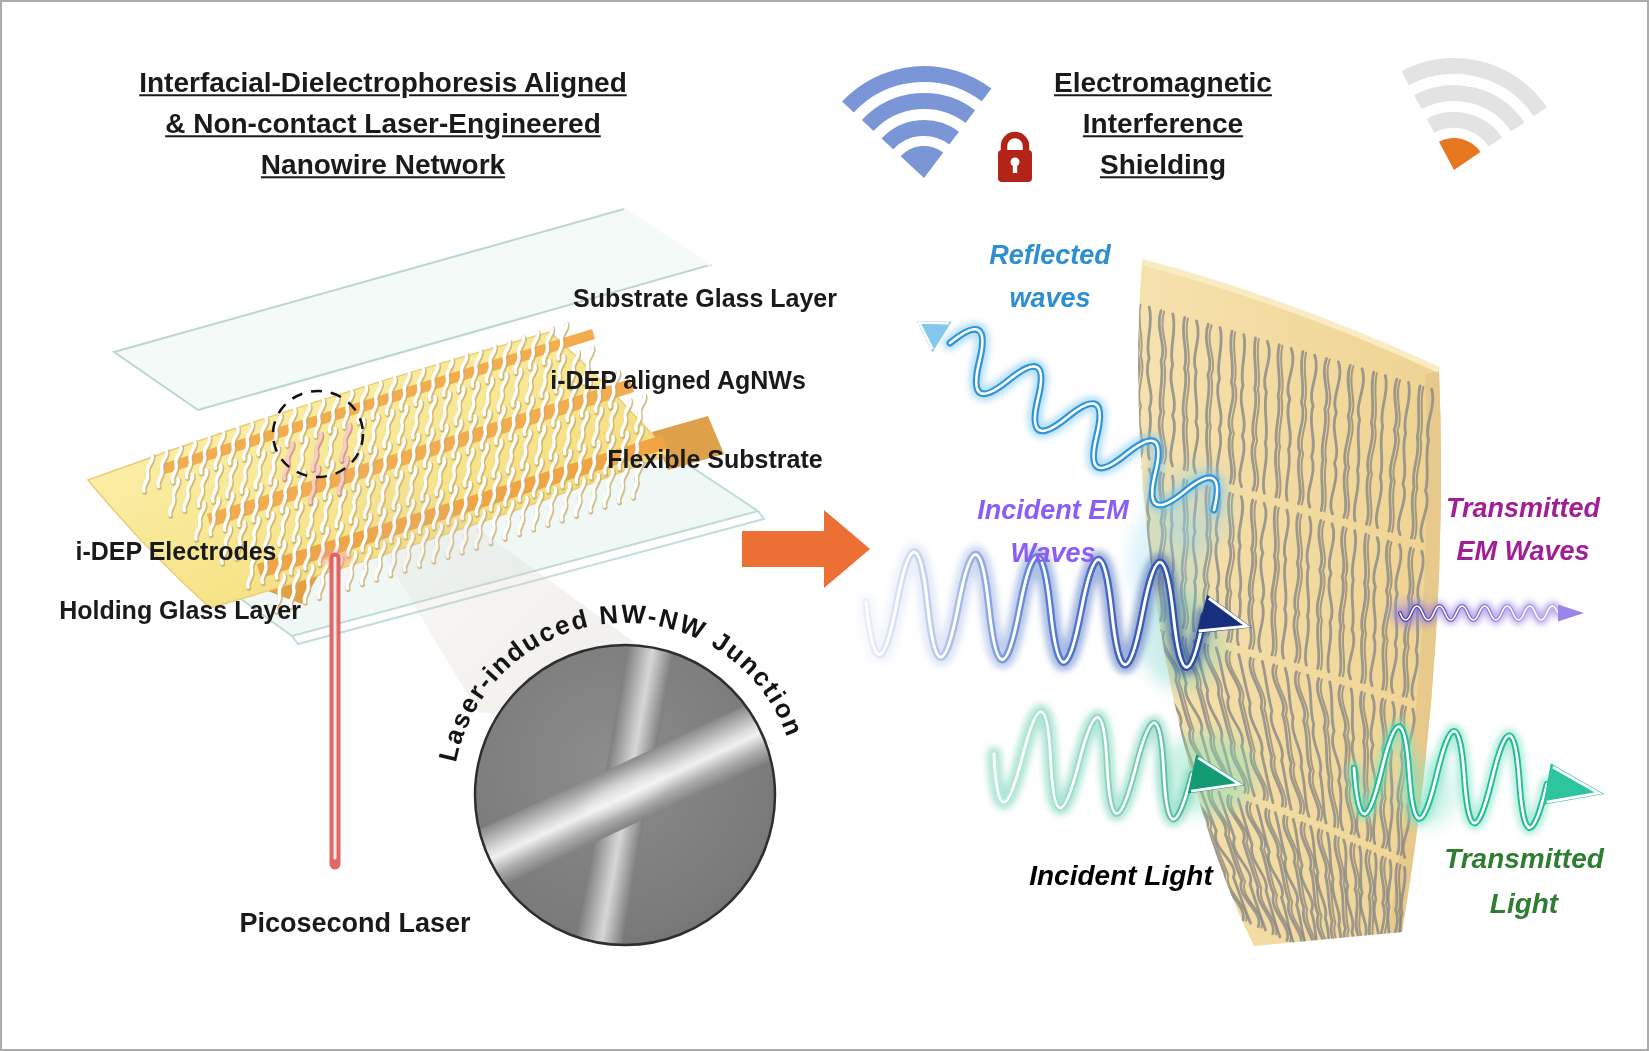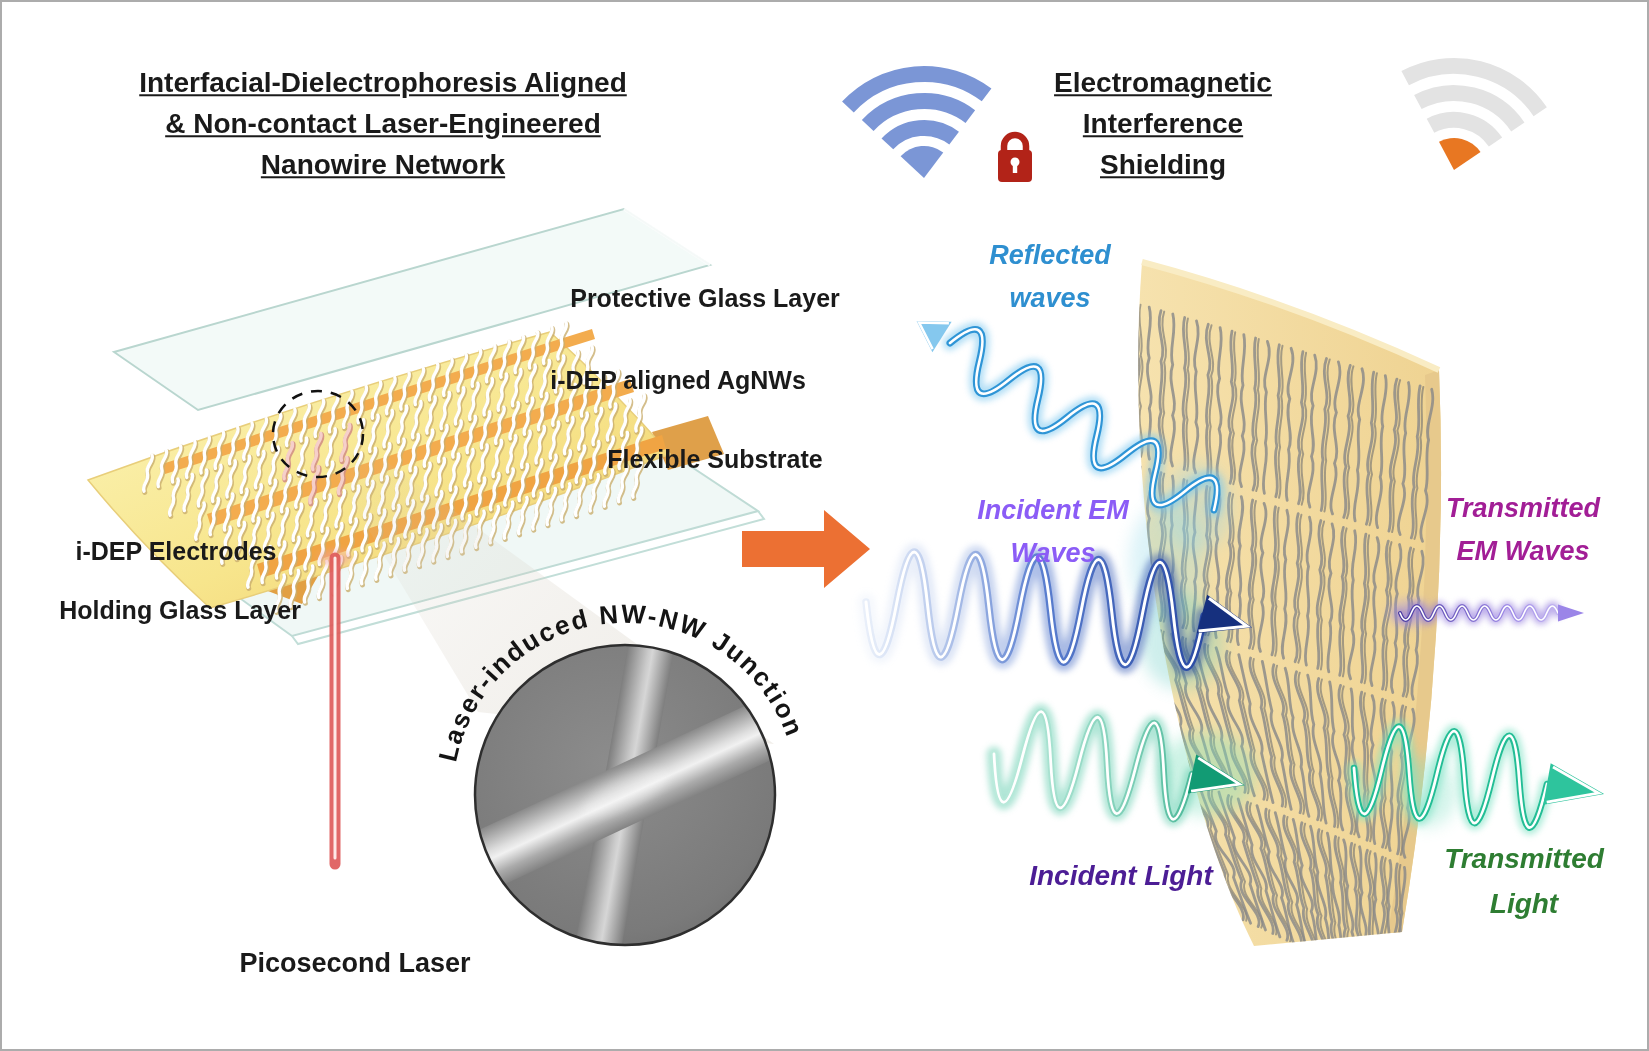--- a/index.html
+++ b/index.html
@@ -6,21 +6,21 @@
   #frame{position:relative;width:1649px;height:1051px;background:#ffffff;border:2px solid #ACACAC;box-sizing:border-box;overflow:hidden;}
   #fig{position:absolute;left:0;top:0;z-index:1;}
   .lbl{position:absolute;transform:translate(-50%,-50%);font-weight:bold;white-space:pre-line;text-align:center;color:#1A1A1A;z-index:2;line-height:1.42;}
   .fig-title{font-size:28px;line-height:1.47;text-decoration:underline;}
   .layer-lbl{font-size:25px;}
   #l-laser{font-size:27px;}
   .wave-lbl{font-style:italic;font-size:27px;line-height:1.6;}
   #l-refl{color:#2E8FD0;margin-left:8px;}
   #l-iem{color:#8b5cf6;}
   #l-tem{color:#A21E96;}
-  #l-ilight{color:#4c1d95;font-size:28px;}
+  #l-ilight{color:#000000;font-size:28px;}
   #l-tlight{color:#2E7D32;font-size:28px;}
   .wave path.w{fill:none;stroke-linecap:round;}
 </style>
 </head>
 <body>
 
 <div id="frame">
 
 <svg id="fig" width="1649" height="1051" viewBox="0 0 1649 1051">
   <defs>
@@ -564,26 +564,26 @@
   </g>
 </svg>
 
 <div class="lbl fig-title" style="left:381px;top:122px;width:580px;">Interfacial-Dielectrophoresis Aligned
 &amp; Non-contact Laser-Engineered
 Nanowire Network</div>
 <div class="lbl fig-title" style="left:1161px;top:122px;width:340px;">Electromagnetic
 Interference
 Shielding</div>
 
-<div class="lbl layer-lbl" style="left:703px;top:297px;">Protective Glass Layer</div>
+<div class="lbl layer-lbl" style="left:703px;top:297px;">Substrate Glass Layer</div>
 <div class="lbl layer-lbl" style="left:676px;top:379px;">i-DEP aligned AgNWs</div>
 <div class="lbl layer-lbl" style="left:713px;top:458px;">Flexible Substrate</div>
 <div class="lbl layer-lbl" style="left:174px;top:550px;">i-DEP Electrodes</div>
 <div class="lbl layer-lbl" style="left:178px;top:609px;">Holding Glass Layer</div>
-<div class="lbl" id="l-laser" style="left:353px;top:921px;margin-top:40px;">Picosecond Laser</div>
+<div class="lbl" id="l-laser" style="left:353px;top:921px;">Picosecond Laser</div>
 
 <div class="lbl wave-lbl" id="l-refl" style="left:1040px;top:275px;">Reflected
 waves</div>
 <div class="lbl wave-lbl" id="l-iem" style="left:1051px;top:530px;">Incident EM
 Waves</div>
 <div class="lbl wave-lbl" id="l-tem" style="left:1521px;top:528px;">Transmitted
 EM Waves</div>
 <div class="lbl wave-lbl" id="l-ilight" style="left:1119px;top:874px;">Incident Light</div>
 <div class="lbl wave-lbl" id="l-tlight" style="left:1522px;top:880px;">Transmitted
 Light</div>

